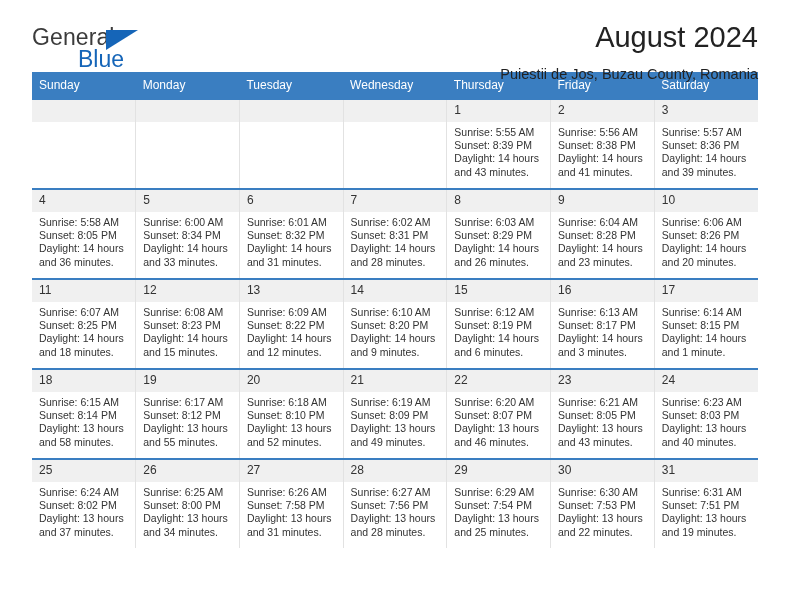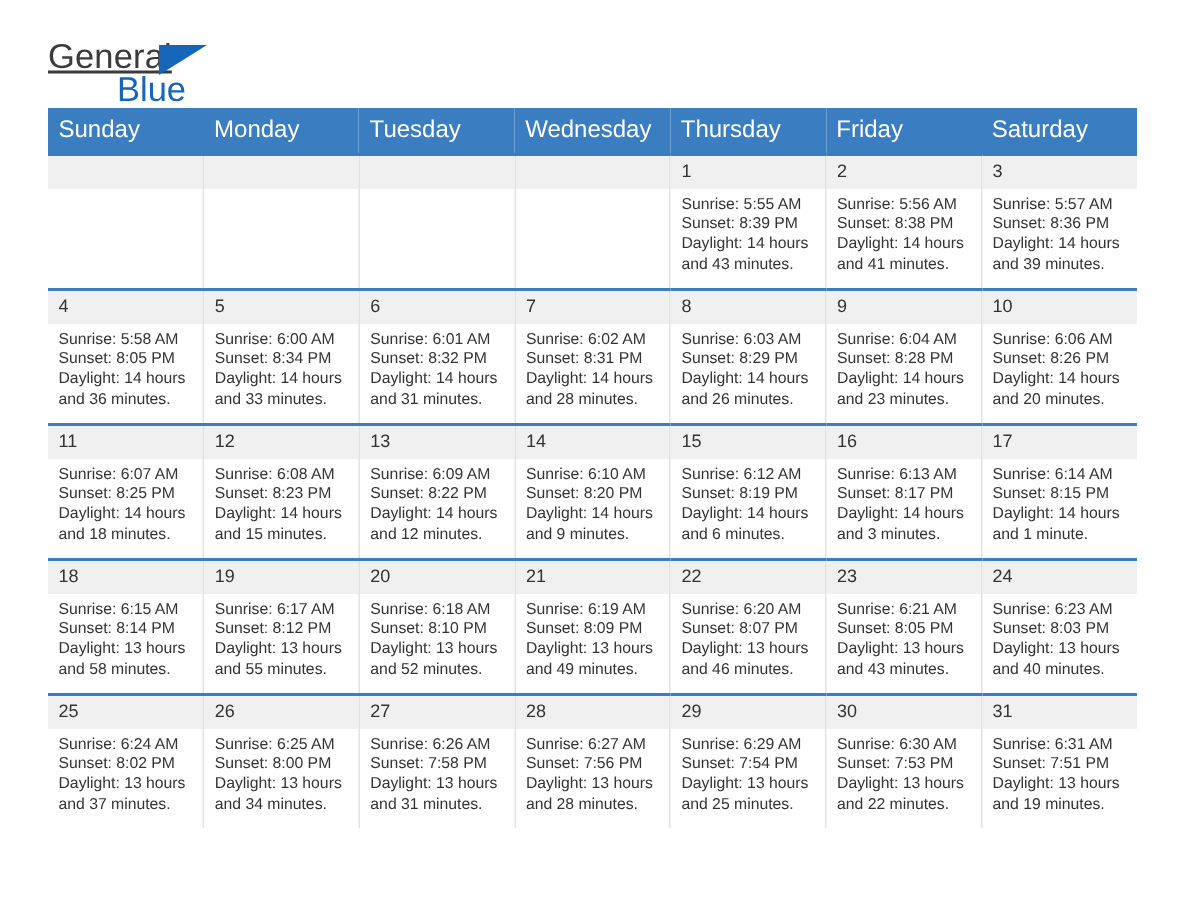--- a/index.html
+++ b/index.html
@@ -36,21 +36,20 @@
     width: 140px;
     height: 52px;
     line-height: 1;
     user-select: none;
   }
   .brand-general {
     font-size: 23px;
     color: #3b3b3b;
     letter-spacing: 0.1px;
     font-family: "Liberation Sans", sans-serif;
-    text-decoration: underline;
   }
   .brand-triangle {
     position: absolute;
     left: 74px;
     top: 4px;
     width: 0;
     height: 0;
     border-left: 32px solid #1565b8;
     border-bottom: 20px solid transparent;
   }
@@ -88,21 +87,21 @@
     margin: 0 34px 0 32px;
     border-collapse: collapse;
     table-layout: fixed;
     width: 726px;
   }
   .calendar col { width: 103.71px; }
 
   thead th {
     background: #3a7ec1;
     color: #ffffff;
-    font-size: 16px;
+    font-size: 12px;
     font-weight: normal;
     text-align: left;
     padding: 6px 0 6px 7px;
     height: 14px;
     border: none;
   }
 
   tbody td {
     vertical-align: top;
     padding: 0;
@@ -142,20 +141,24 @@
 </head>
 <body>
 
 <div class="page">
 
   <div class="header">
     <div class="brand">
       <span class="brand-general">General</span>
       <span class="brand-triangle"></span>
       <span class="brand-blue">Blue</span>
+    </div>
+    <div class="title-block">
+      <div class="cal-title">August 2024</div>
+      <div class="cal-subtitle">Puiestii de Jos, Buzau County, Romania</div>
     </div>
   </div>
 
   <table class="calendar">
     <colgroup>
       <col>
         <col>
         <col>
         <col>
         <col>

